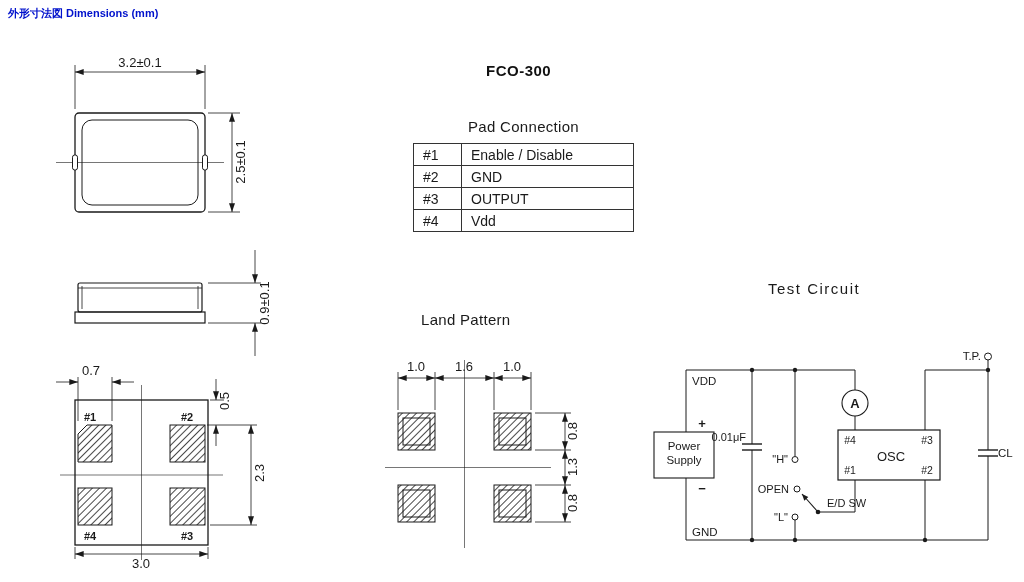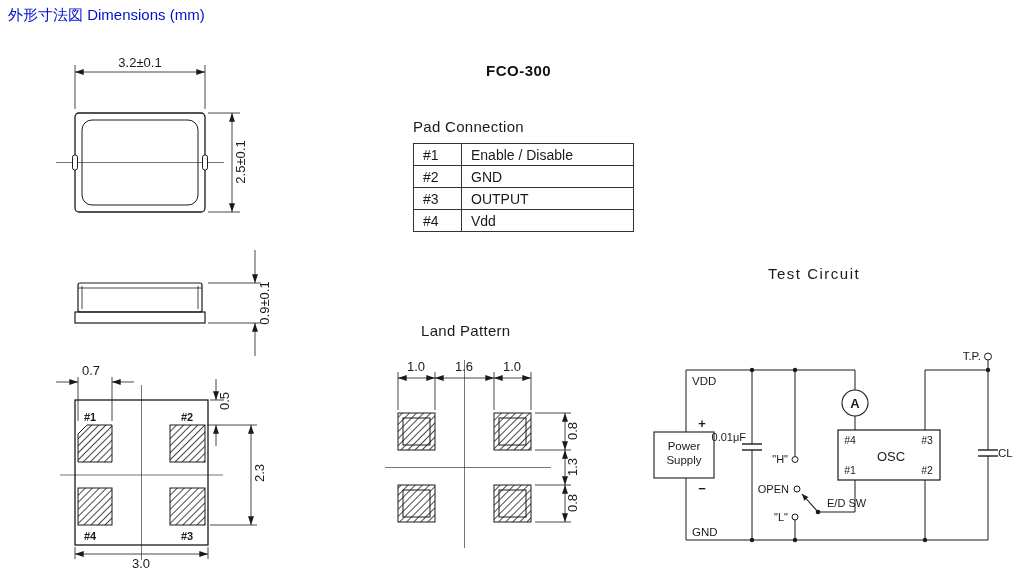--- a/index.html
+++ b/index.html
@@ -1,22 +1,22 @@
 <!DOCTYPE html>
 <html><head>
 <meta charset="utf-8">
 <style>
   * { margin:0; padding:0; box-sizing:border-box; }
   html,body { background:#ffffff; }
   body { font-family:"Liberation Sans", sans-serif; }
   #page { position:relative; width:1024px; height:582px; background:#ffffff; overflow:hidden; }
   .abs { position:absolute; }
-  .main-title { font-size:15px; font-weight:normal; color:#0011cc; white-space:nowrap; }
+  .main-title { font-size:11px; font-weight:bold; color:#0011cc; white-space:nowrap; }
   .part-number { font-size:15px; font-weight:bold; color:#111; letter-spacing:.5px;margin-top:33px; }
-  .section-title { font-size:15px; color:#1a1a1a; letter-spacing:.3px; }
+  .section-title { font-size:15px; color:#1a1a1a; letter-spacing:.3px;text-align:center; }
   .tc-title { font-size:15px; color:#1a1a1a; letter-spacing:1.5px; }
   table { border-collapse:collapse; margin-top:8px; background:#fff; }
   td { border:1px solid #333; font-size:14px; color:#1a1a1a; height:22px; padding:0 9px; vertical-align:middle; }
   td.pin { width:48px; }
   td.fn { width:172px; }
   svg { overflow:visible; }
   svg text { font-family:"Liberation Sans", sans-serif; fill:#1a1a1a; }
   .dim { font-size:13px; }
   .pad-label { font-size:11px; font-weight:bold; }
   .circ { font-size:11px; }
@@ -140,21 +140,21 @@
           <td class="fn">OUTPUT</td>
         </tr>
         <tr>
           <td class="pin">#4</td>
           <td class="fn">Vdd</td>
         </tr>
       </tbody>
     </table>
   </div>
 
-  <div class="abs section-title" style="left:421px;top:322px">Land Pattern</div>
+  <div class="abs section-title" style="left:421px;top:311px">Land Pattern</div>
 
   <svg class="abs" style="left:385px;top:352px" width="225" height="222" viewBox="0 0 225 222">
     <g stroke="#1a1a1a" stroke-width="0.6">
       <line x1="79.5" y1="8" x2="79.5" y2="196"></line>
       <line x1="0" y1="115.5" x2="166" y2="115.5"></line>
     </g>
     <g fill="url(#hatchP)" stroke="#1a1a1a" stroke-width="1">
       <rect x="13" y="61" width="37" height="37"></rect>
       <rect x="109" y="61" width="37" height="37"></rect>
       <rect x="13" y="133" width="37" height="37"></rect>
@@ -183,21 +183,21 @@
       <line x1="180" y1="133" x2="180" y2="170" marker-start="url(#arr)" marker-end="url(#arr)"></line>
     </g>
     <text class="dim" x="31" y="19" text-anchor="middle">1.0</text>
     <text class="dim" x="79" y="19" text-anchor="middle">1.6</text>
     <text class="dim" x="127" y="19" text-anchor="middle">1.0</text>
     <text class="dim" x="192" y="79" transform="rotate(-90 192 79)" text-anchor="middle">0.8</text>
     <text class="dim" x="192" y="115" transform="rotate(-90 192 115)" text-anchor="middle">1.3</text>
     <text class="dim" x="192" y="151" transform="rotate(-90 192 151)" text-anchor="middle">0.8</text>
   </svg>
 
-  <div class="abs tc-title" style="left:768px;top:265px">Test Circuit</div>
+  <div class="abs tc-title" style="left:768px;top:280px">Test Circuit</div>
 
   <svg class="abs" style="left:650px;top:340px" width="372" height="235" viewBox="0 0 372 235">
     <g stroke="#1a1a1a" stroke-width="1" fill="none">
       <line x1="36" y1="30" x2="205" y2="30"></line>
       <line x1="36" y1="30" x2="36" y2="92"></line>
       <line x1="36" y1="138" x2="36" y2="200"></line>
       <line x1="36" y1="200" x2="338" y2="200"></line>
       <line x1="102" y1="30" x2="102" y2="104"></line>
       <line x1="102" y1="110" x2="102" y2="200"></line>
       <line x1="145" y1="30" x2="145" y2="116"></line>

